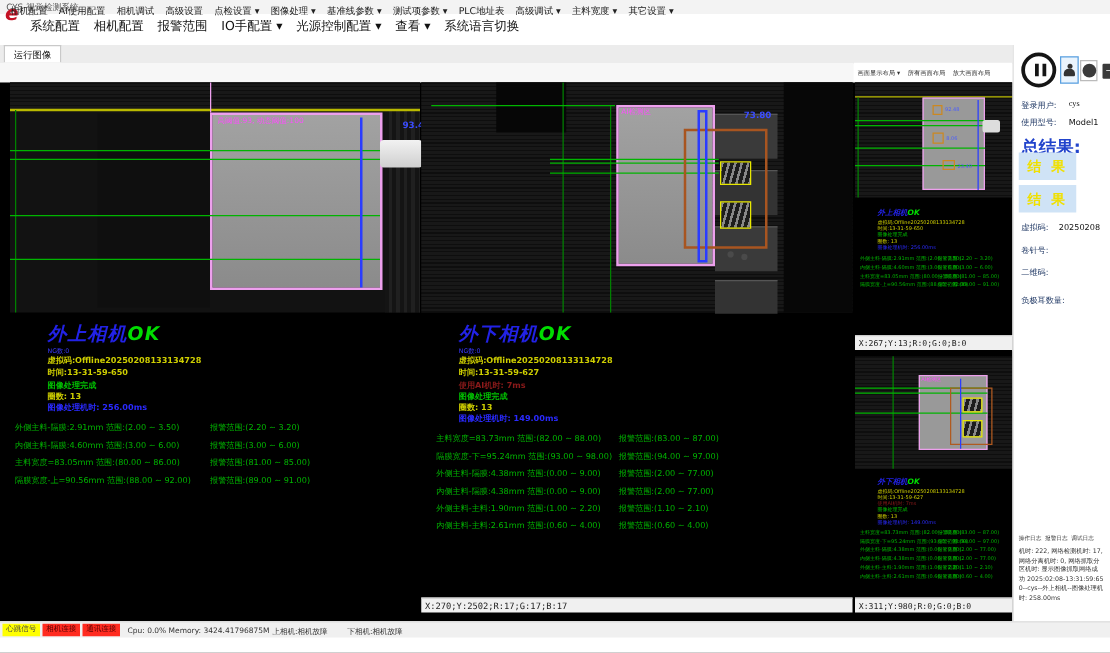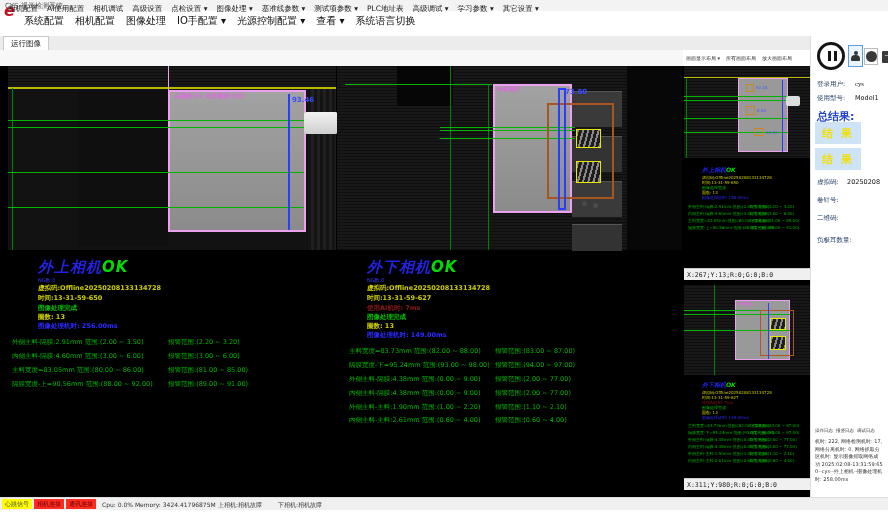--- a/index.html
+++ b/index.html
@@ -26,21 +26,21 @@
   .vstatus{left:0;width:100%;height:12px;background:#f0f0f0;border-top:1px solid #ccc;
            font-family:"DejaVu Sans Mono",monospace;font-size:7px;color:#222;padding-left:3px;box-sizing:border-box;line-height:12px;}
   .striation{background:repeating-linear-gradient(180deg,#0e0e0e 0 1px,#181818 1px 3px);}
   .vstreak{background:repeating-linear-gradient(90deg,#141414 0 3px,#202020 3px 6px);}
   .cell{background:linear-gradient(180deg,#a2a2a2,#8b8b8b);border:2px solid #eda0ed;box-sizing:border-box;}
   .gline{height:1px;background:#00b400;}
   .gvline{width:1px;background:#008000;}
   .yline{height:2px;background:#b9b900;}
   .note{font-size:6px;color:#ff4cff;white-space:nowrap;}
   .bluev{width:2px;background:#2a3cff;}
-  .bluelabel{font-size:7px;font-weight:bold;color:#3a4cff;white-space:nowrap;}
+  .bluelabel{font-size:7px;font-weight:bold;color:#3a4cff;white-space:nowrap;padding-left:30px;}
 
   .vtitle{font-size:15px;font-weight:bold;font-style:italic;color:#2222e6;white-space:nowrap;letter-spacing:1px;}
   .vtitle .ok{color:#00dd00;}
   .vsub{font-size:5px;color:#3a3aff;white-space:nowrap;}
   .l-yellow{font-size:6.5px;font-weight:bold;color:#cfcf00;white-space:nowrap;}
   .l-green{font-size:6.5px;font-weight:bold;color:#00c000;white-space:nowrap;}
   .l-blue{font-size:6.5px;font-weight:bold;color:#2a2aff;white-space:nowrap;}
   .l-red{font-size:6.5px;font-weight:bold;color:#8b1a1a;white-space:nowrap;}
   .mrow{font-size:6.5px;color:#00b400;white-space:nowrap;}
 
@@ -60,21 +60,21 @@
   .sqbtn{box-sizing:border-box;background:#fff;border:1px solid #bbb;display:flex;align-items:center;justify-content:center;}
   .sqbtn.sel{border:1px solid #5aa0e0;background:#eaf4fd;}
   .person{position:relative;width:9px;height:11px;}
   .person::before{content:"";position:absolute;left:2.5px;top:0;width:4px;height:4px;border-radius:50%;background:#333;}
   .person::after{content:"";position:absolute;left:0;top:4.5px;width:9px;height:6px;border-radius:4px 4px 1px 1px;background:#333;}
   .darkcircle{width:11px;height:11px;border-radius:50%;background:#3a3a3a;}
   .door{position:relative;width:10px;height:12px;background:#3a3a3a;border-radius:1px;}
   .door::after{content:"→";position:absolute;left:3px;top:1px;font-size:7px;color:#fff;}
   .flabel{font-size:6.5px;color:#223a66;white-space:nowrap;}
   .fvalue{font-size:6.5px;color:#111;white-space:nowrap;}
-  .totallabel{font-size:11px;font-weight:bold;color:#2244cc;white-space:nowrap;}
+  .totallabel{font-size:14px;font-weight:bold;color:#2244cc;white-space:nowrap;}
   .resultbox{left:4px;width:46px;height:22px;background:#cfe3f6;display:flex;align-items:center;justify-content:center;
              font-size:11px;font-weight:bold;color:#f0e000;letter-spacing:2px;}
   .logtabs{display:flex;gap:3px;font-size:4.5px;color:#333;}
   .logtext{font-size:5px;color:#333;line-height:1.5;width:68px;word-break:break-all;}
 
   
   .appstatus{left:0;top:497px;width:888px;height:12px;background:#f0f0f0;border-top:1px solid #ddd;}
   .badge{font-size:6px;padding:0 3px;line-height:10px;display:inline-block;}
   .badge-y{background:#ffff00;color:#444;}
   .badge-r{background:#ff2b20;color:#5a0000;}
@@ -86,21 +86,21 @@
 <div id="app">
 
   <div class="abs titlebar"></div>
   <div class="abs titletext">CYS-视觉检测系统</div>
 
   <div class="abs menubar"></div>
   <div class="abs logo">e</div>
   <div class="abs menuitems">
     <span>系统配置</span>
     <span>相机配置</span>
-    <span>图像处理</span>
+    <span>报警范围</span>
     <span>IO手配置 ▾</span>
     <span>光源控制配置 ▾</span>
     <span>查看 ▾</span>
     <span>系统语言切换</span>
   </div>
 
   <div class="abs tabrow"></div>
   <div class="abs tab-active">运行图像</div>
 
   <div class="abs toolbar"></div>
@@ -108,21 +108,21 @@
     <span>相机配置</span>
     <span>AI使用配置</span>
     <span>相机调试</span>
     <span>高级设置</span>
     <span>点检设置 ▾</span>
     <span>图像处理 ▾</span>
     <span>基准线参数 ▾</span>
     <span>测试项参数 ▾</span>
     <span>PLC地址表</span>
     <span>高级调试 ▾</span>
-    <span>学习参数 ▾</span>
+    <span>主料宽度 ▾</span>
     <span>其它设置 ▾</span>
   </div>
 
   <div class="abs layoutstrip">
     <div class="abs layoutitems">
       <span>画面显示布局 ▾</span>
       <span>所有画面布局</span>
       <span>放大画面布局</span>
     </div>
   </div>
@@ -210,20 +210,21 @@
     <div class="abs mrow" style="left:158px;top:295px;">报警范围:(94.00 ~ 97.00)</div>
     <div class="abs mrow" style="left:12px;top:309px;">外侧主料-隔膜:4.38mm 范围:(0.00 ~ 9.00)</div>
     <div class="abs mrow" style="left:158px;top:309px;">报警范围:(2.00 ~ 77.00)</div>
     <div class="abs mrow" style="left:12px;top:323px;">内侧主料-隔膜:4.38mm 范围:(0.00 ~ 9.00)</div>
     <div class="abs mrow" style="left:158px;top:323px;">报警范围:(2.00 ~ 77.00)</div>
     <div class="abs mrow" style="left:12px;top:337px;">外侧主料-主料:1.90mm 范围:(1.00 ~ 2.20)</div>
     <div class="abs mrow" style="left:158px;top:337px;">报警范围:(1.10 ~ 2.10)</div>
     <div class="abs mrow" style="left:12px;top:350px;">内侧主料-主料:2.61mm 范围:(0.60 ~ 4.00)</div>
     <div class="abs mrow" style="left:158px;top:350px;">报警范围:(0.60 ~ 4.00)</div>
 
+    <div class="abs vstatus" style="top:412px;">X:270;Y:2502;R:17;G:17;B:17</div>
   </div>
 
   <div class="abs view" style="left:684px;top:66px;width:126px;height:214px;">
     <div class="abs striation" style="left:0;top:0;width:126px;height:92px;"></div>
     <div class="abs yline" style="left:0;top:11px;width:126px;height:1px;"></div>
     <div class="abs gvline" style="left:2px;top:12px;height:80px;"></div>
     <div class="abs" style="left:54px;top:12px;width:50px;height:74px;background:#999;border:1px solid #eda0ed;box-sizing:border-box;"></div>
     <div class="abs gline" style="left:0;top:30px;width:104px;"></div>
     <div class="abs gline" style="left:0;top:34px;width:104px;"></div>
     <div class="abs gline" style="left:0;top:52px;width:104px;"></div>

